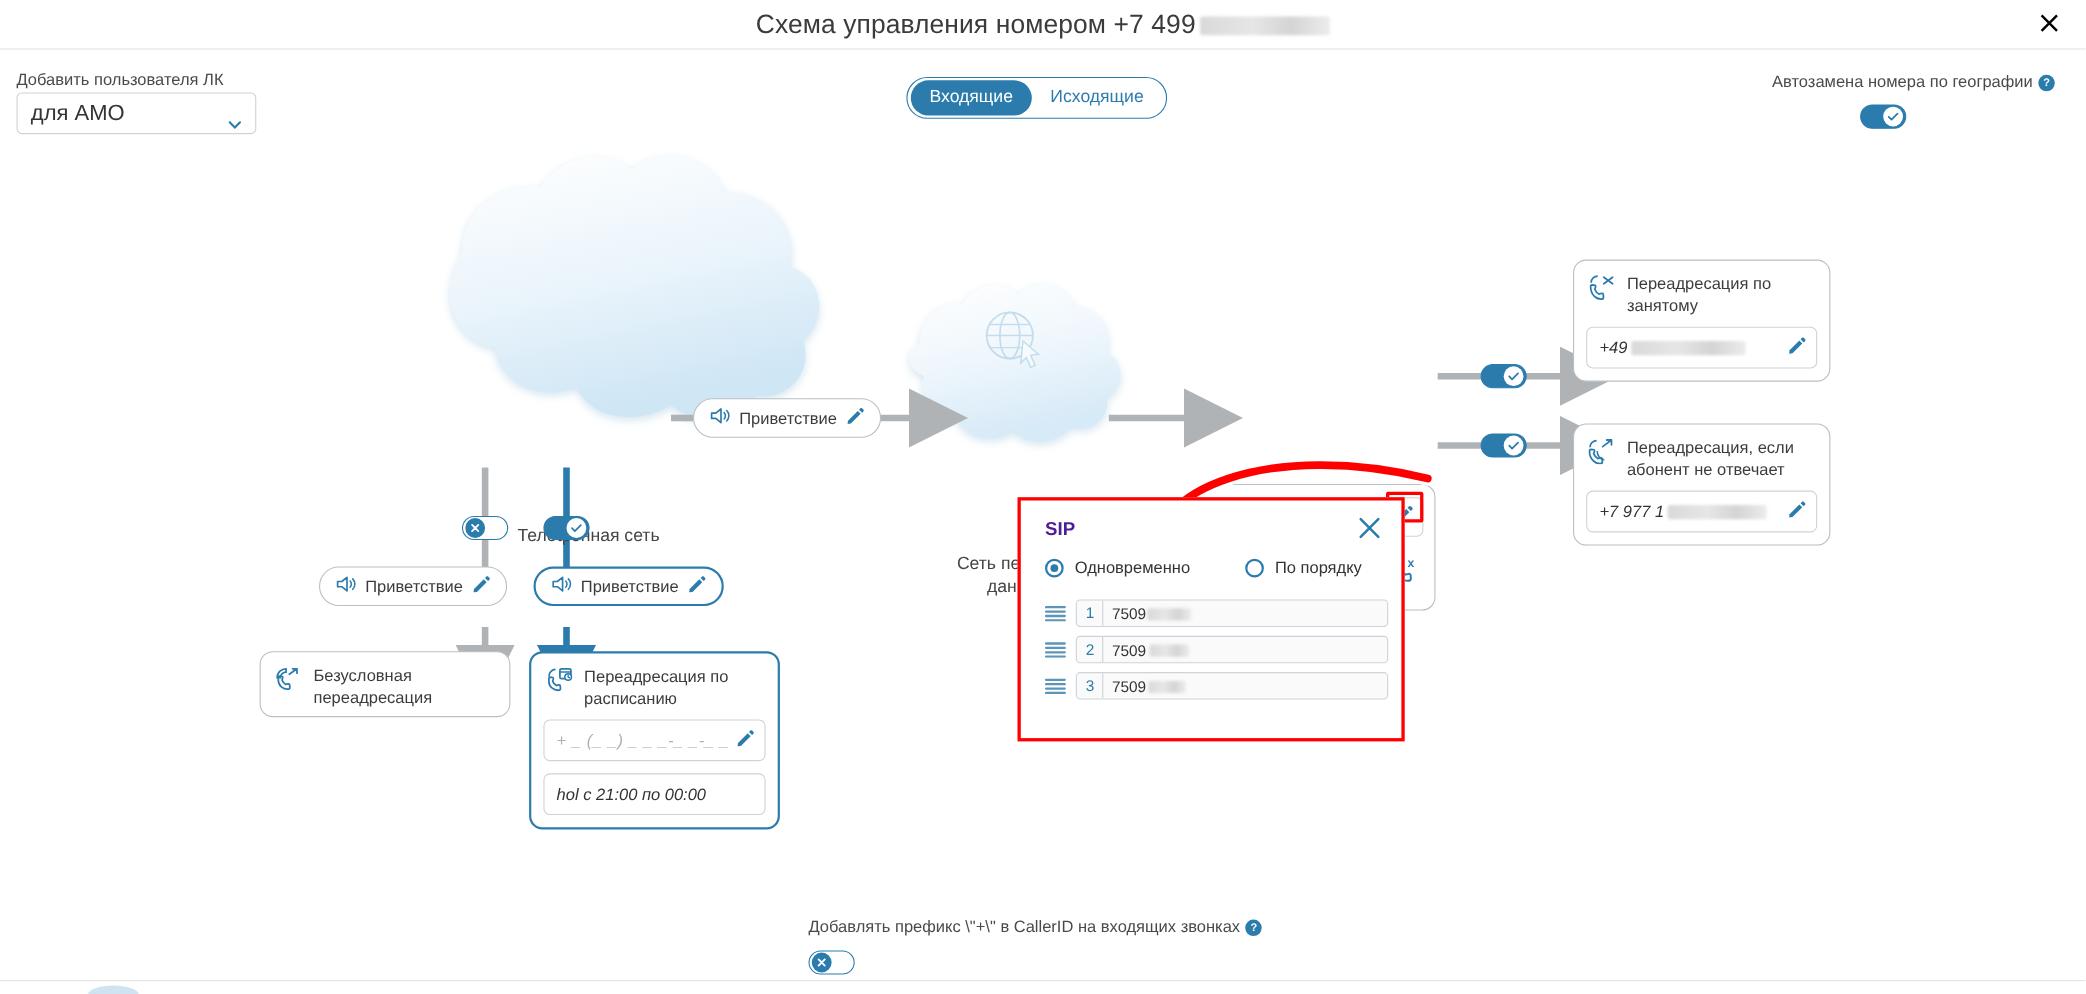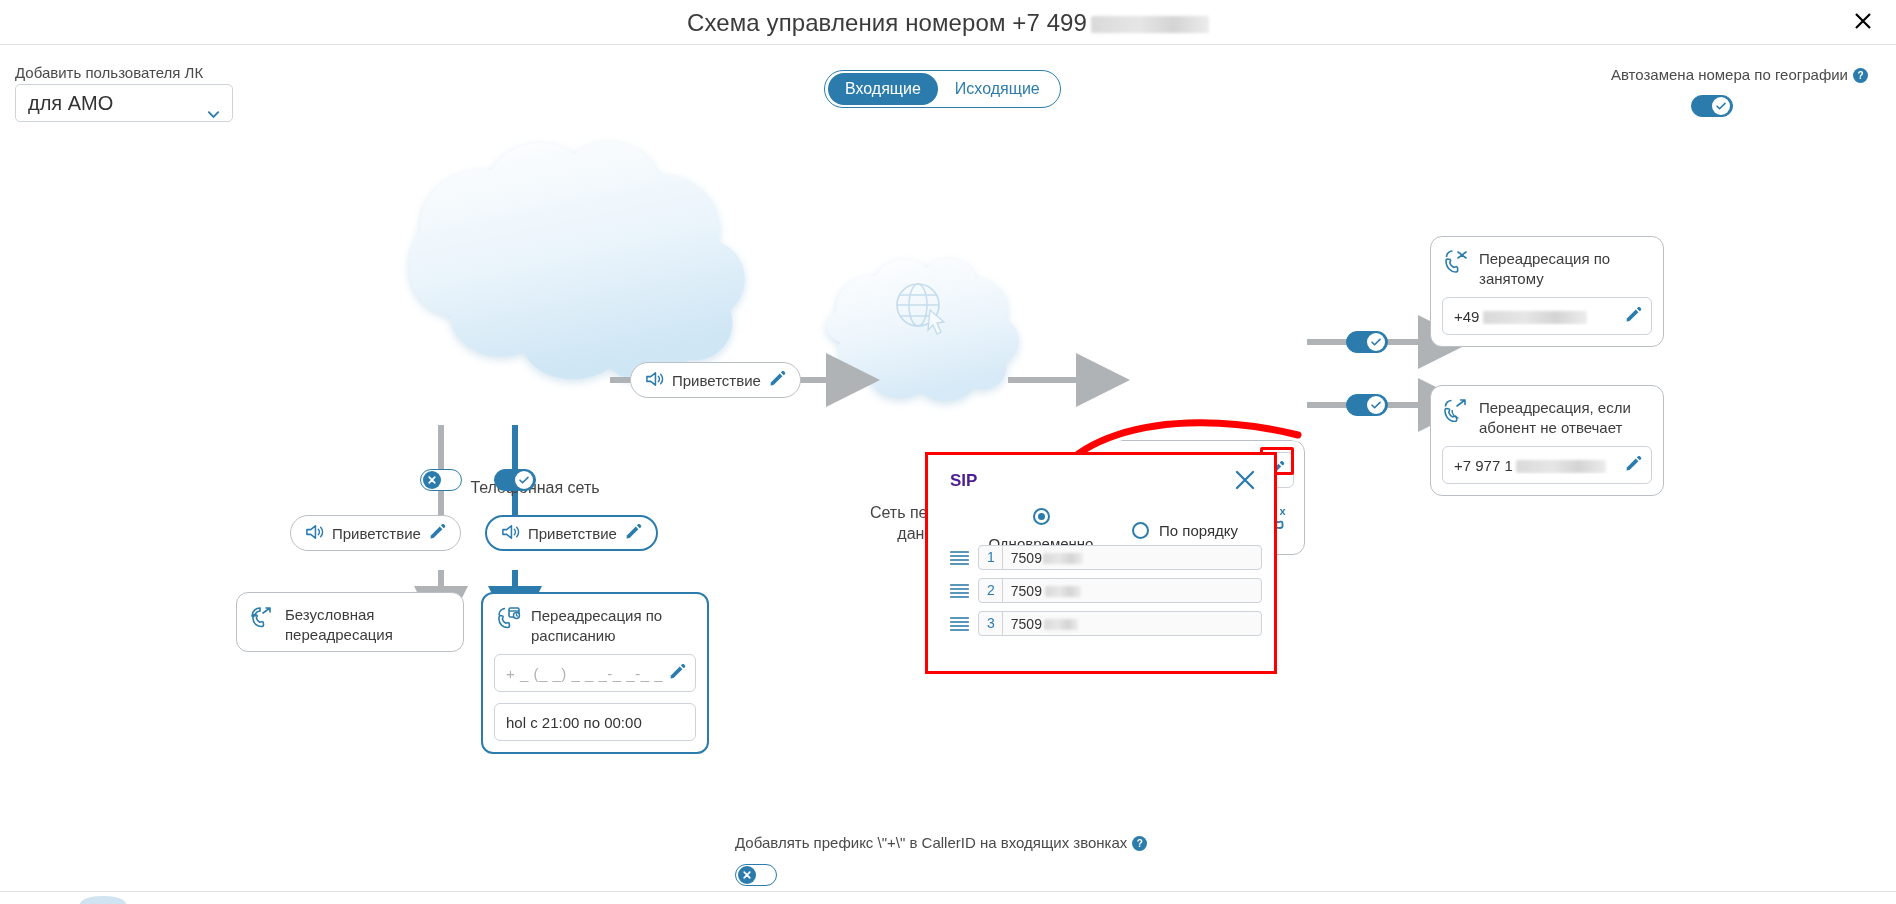--- a/index.html
+++ b/index.html
@@ -94,21 +94,21 @@
     border-radius: 12px;
   }
   .card.sel { border-color: #2b7cad; border-width: 2px; }
   .card .hd {
     display: flex; gap: 10px; padding: 12px 12px 6px 12px; align-items: flex-start;
   }
   .card .hd .t { font-size: 15px; color: #3c3c3c; line-height: 20px; }
   .field {
     margin: 2px 11px 11px 11px; height: 38px; border: 1px solid #cdd3d8;
     border-radius: 6px; display: flex; align-items: center; padding: 0 9px 0 11px;
-    font-size: 15px; color: #333; background: #fff; cursor: text; position: relative;
+    font-size: 15px; color: #333; background: #fff; cursor: text; position: relative; font-style: italic;
   }
   .field .val { flex: 1; white-space: nowrap; overflow: hidden; }
   .field .ph { flex: 1; color: #b0b0b0; letter-spacing: .5px; white-space: nowrap; }
   .field .pen { flex: 0 0 auto; cursor: pointer; }
   .field.plain { cursor: default; }
 
   
   .pill {
     position: absolute; height: 36px; border: 1.5px solid #b9bfc4; border-radius: 18px;
     background: #fff; display: flex; align-items: center; gap: 8px;
@@ -522,21 +522,21 @@
   </div>
 
   <div class="sip-popup">
     <div class="ttl">SIP</div>
     <div class="cls">
       <svg width="22" height="22" viewBox="0 0 22 22">
           <path d="M3 3 L19 19 M19 3 L3 19" stroke="#2b7cad" stroke-width="2.3" stroke-linecap="round"></path>
         </svg>
     </div>
     <div class="radios">
-      <div class="radio checked" style="width:182px;flex-direction:column;">
+      <div class="radio checked" style="width:182px;">
         <span class="dot"></span>
         <span>Одновременно</span>
       </div>
       <div class="radio">
         <span class="dot"></span>
         <span>По порядку</span>
       </div>
     </div>
     <div class="rows">
       <div class="sip-row">

